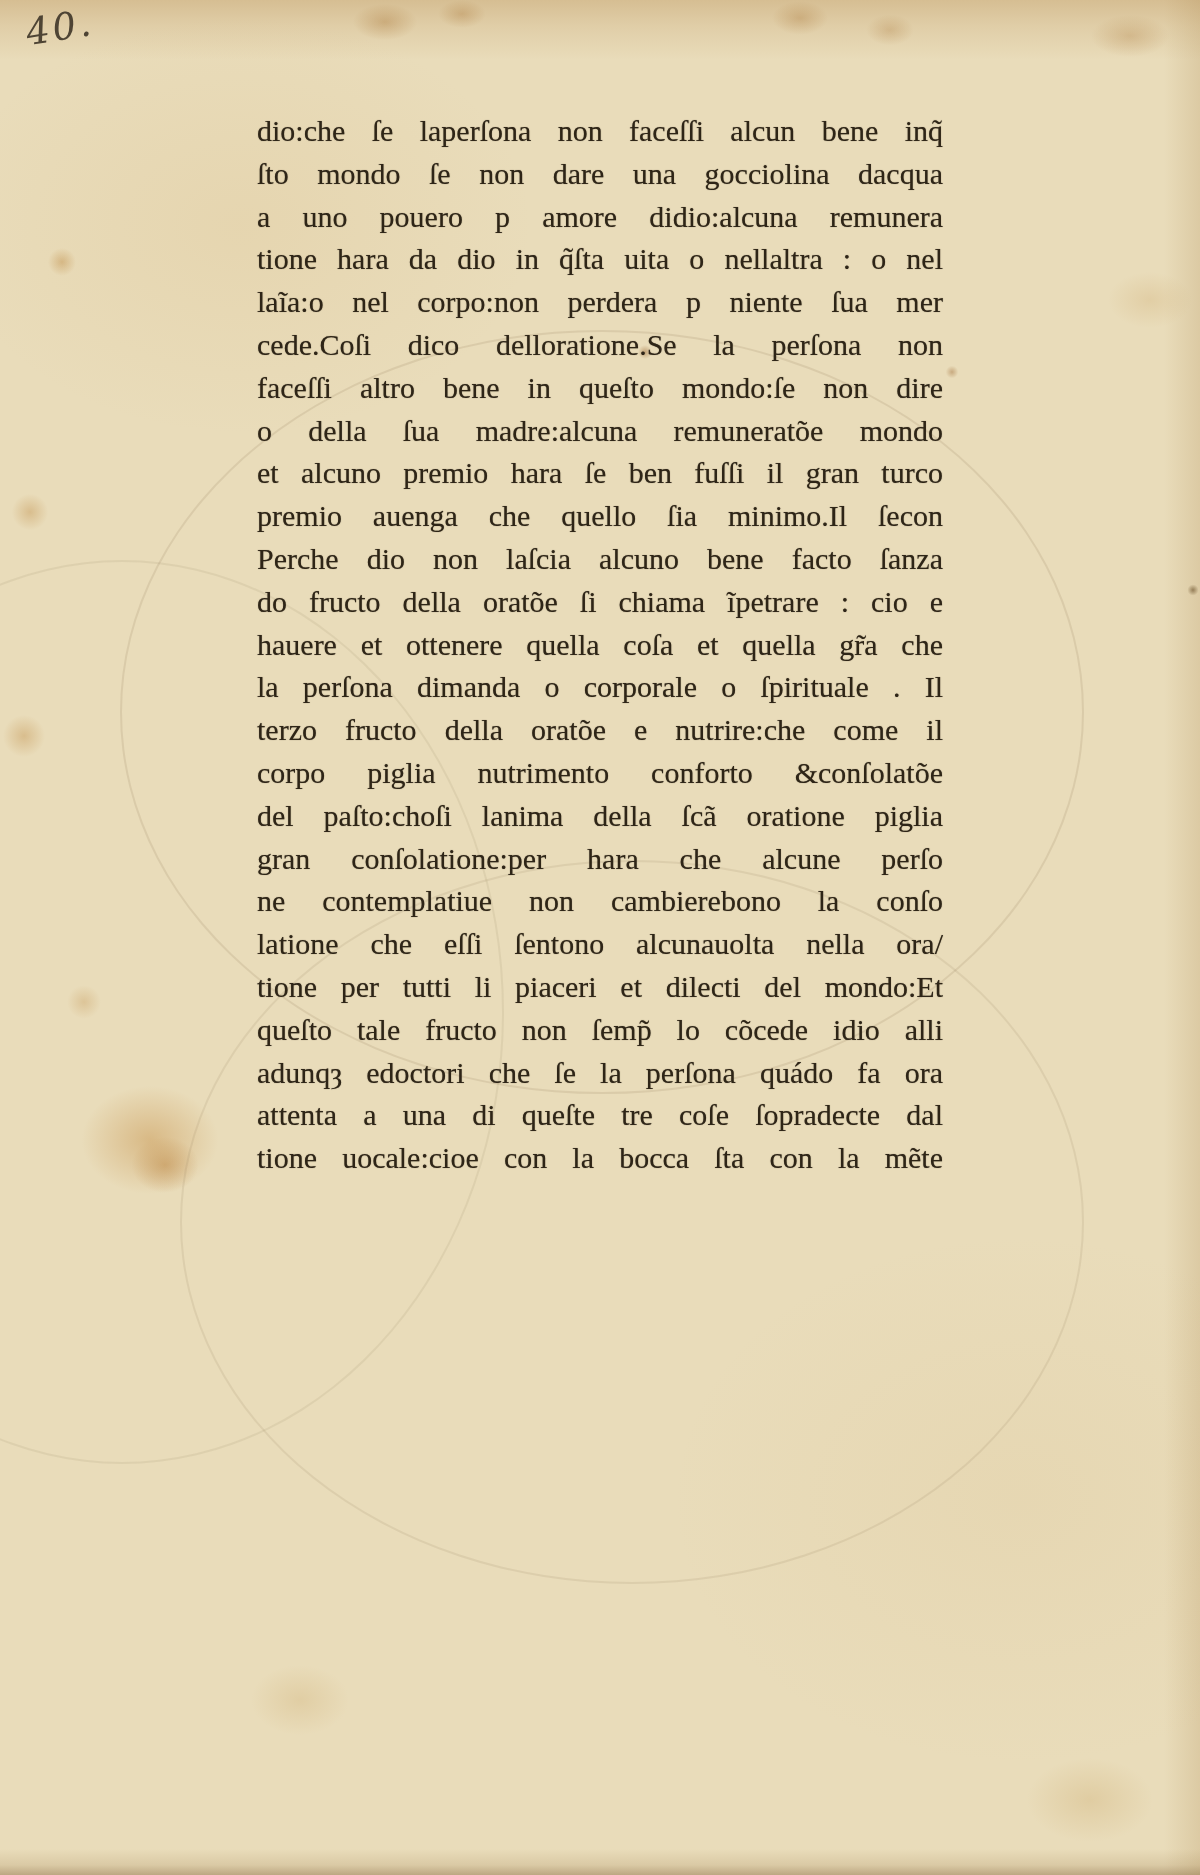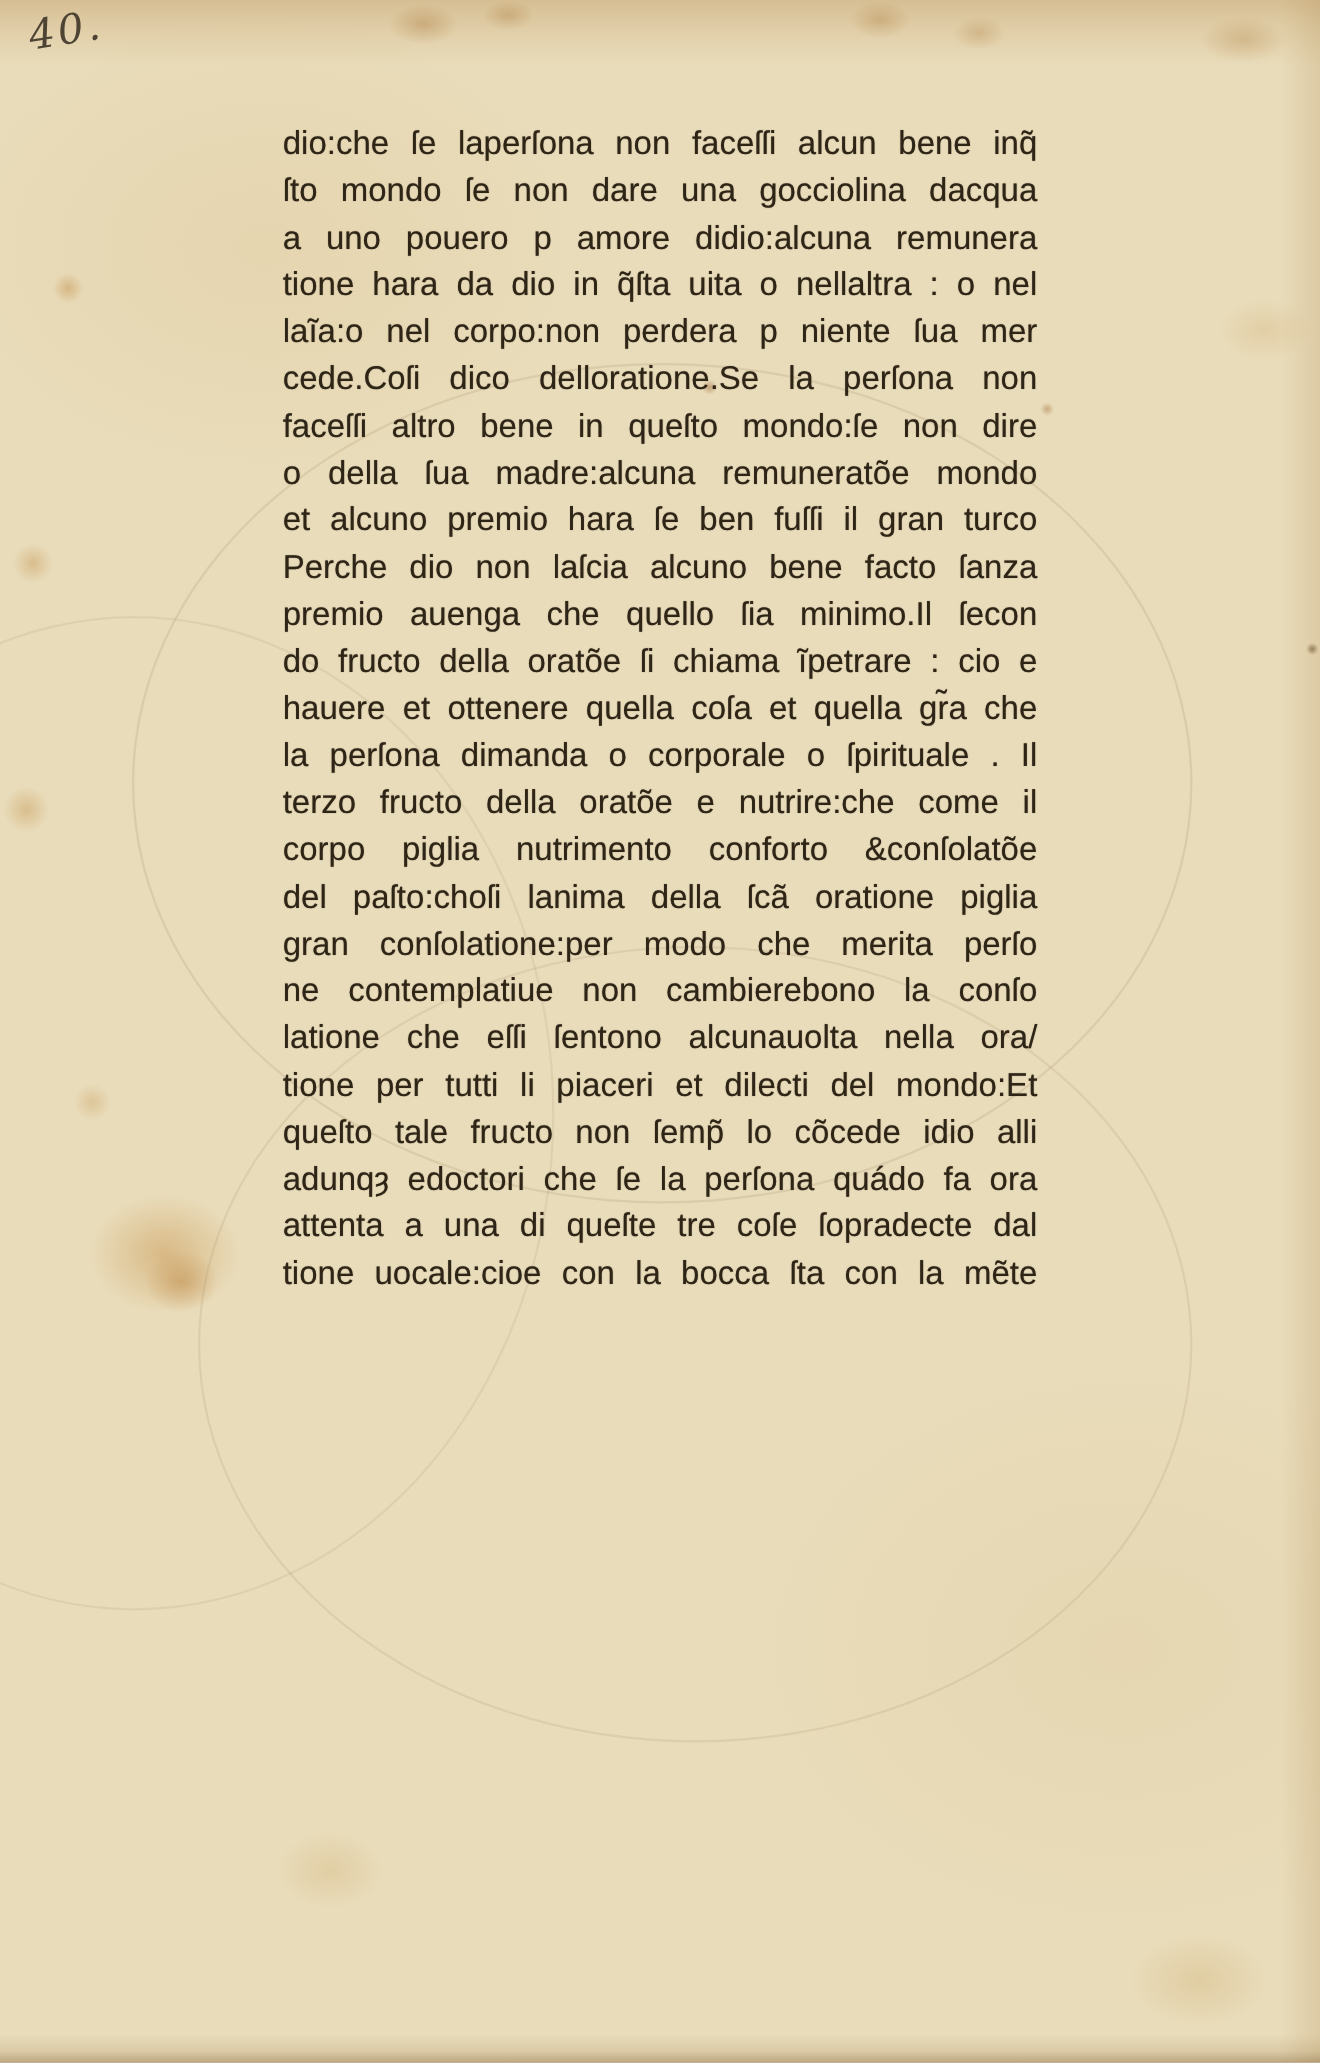--- a/index.html
+++ b/index.html
@@ -66,21 +66,21 @@
     color: #4e4434;
     transform: rotate(-9deg);
     letter-spacing: 3px;
   }
 
   .textblock {
     position: absolute;
     left: 257px;
     top: 110px;
     width: 686px;
-    font-family: Liberation Sans, sans-serif;
+    font-family: Liberation Serif, serif;
     font-size: 30px;
     line-height: 42.8px;
     color: #2e2517;
     text-shadow: 0 0 1px rgba(46,37,23,0.55);
   }
   .text-line {
     white-space: nowrap;
     text-align: justify;
     text-align-last: justify;
     width: 100%;
@@ -97,29 +97,29 @@
   <div class="textblock">
       <div class="text-line">dio:che ſe laperſona non faceſſi alcun bene inq̃</div>
       <div class="text-line">ſto mondo ſe non dare una gocciolina dacqua</div>
       <div class="text-line">a uno pouero p amore didio:alcuna remunera</div>
       <div class="text-line">tione hara da dio in q̃ſta uita o nellaltra : o nel</div>
       <div class="text-line">laĩa:o nel corpo:non perdera p niente ſua mer</div>
       <div class="text-line">cede.Coſi dico delloratione.Se la perſona non</div>
       <div class="text-line">faceſſi altro bene in queſto mondo:ſe non dire</div>
       <div class="text-line">o della ſua madre:alcuna remuneratõe mondo</div>
       <div class="text-line">et alcuno premio hara ſe ben fuſſi il gran turco</div>
+      <div class="text-line">premio auenga che quello ſia minimo.Il ſecon</div>
       <div class="text-line">Perche dio non laſcia alcuno bene facto ſanza</div>
-      <div class="text-line">premio auenga che quello ſia minimo.Il ſecon</div>
       <div class="text-line">do fructo della oratõe ſi chiama ĩpetrare : cio e</div>
       <div class="text-line">hauere et ottenere quella coſa et quella gr̃a che</div>
       <div class="text-line">la perſona dimanda o corporale o ſpirituale . Il</div>
       <div class="text-line">terzo fructo della oratõe e nutrire:che come il</div>
       <div class="text-line">corpo piglia nutrimento conforto &amp;conſolatõe</div>
       <div class="text-line">del paſto:choſi lanima della ſcã oratione piglia</div>
-      <div class="text-line">gran conſolatione:per modo che merita perſo</div>
+      <div class="text-line">gran conſolatione:per hara che alcune perſo</div>
       <div class="text-line">ne contemplatiue non cambierebono la conſo</div>
       <div class="text-line">latione che eſſi ſentono alcunauolta nella ora/</div>
       <div class="text-line">tione per tutti li piaceri et dilecti del mondo:Et</div>
       <div class="text-line">queſto tale fructo non ſemp̃ lo cõcede idio alli</div>
       <div class="text-line">adunqȝ edoctori che ſe la perſona quádo fa ora</div>
       <div class="text-line">attenta a una di queſte tre coſe ſopradecte dal</div>
       <div class="text-line">tione uocale:cioe con la bocca ſta con la mẽte</div>
     </div>
 </div>
 

